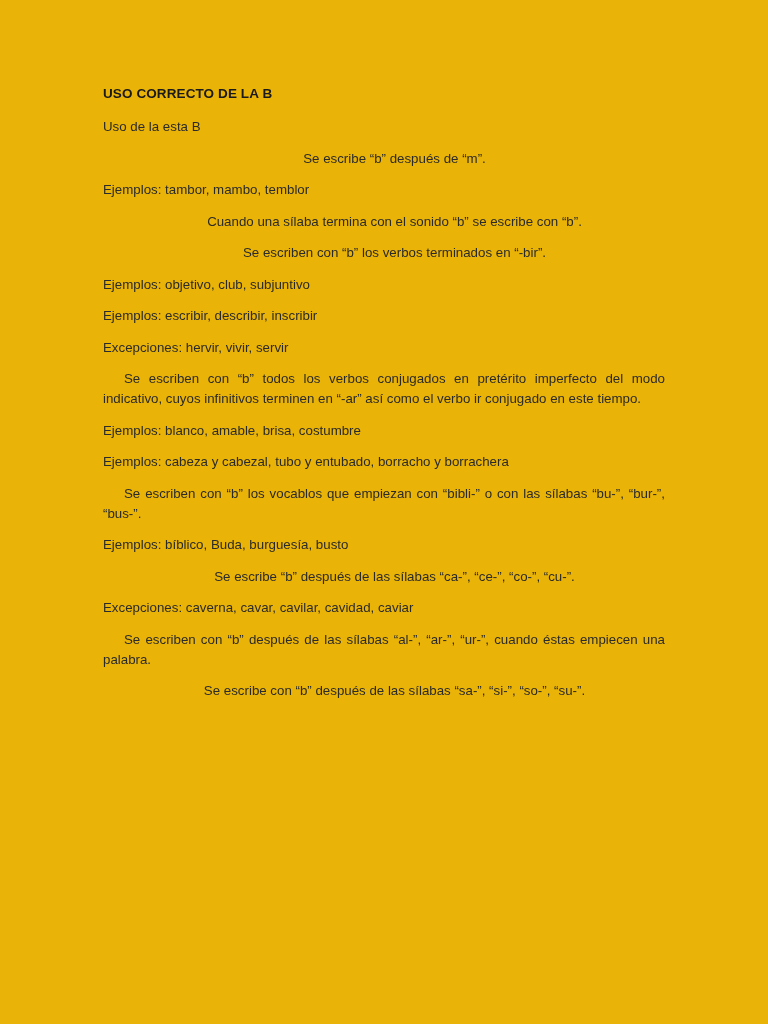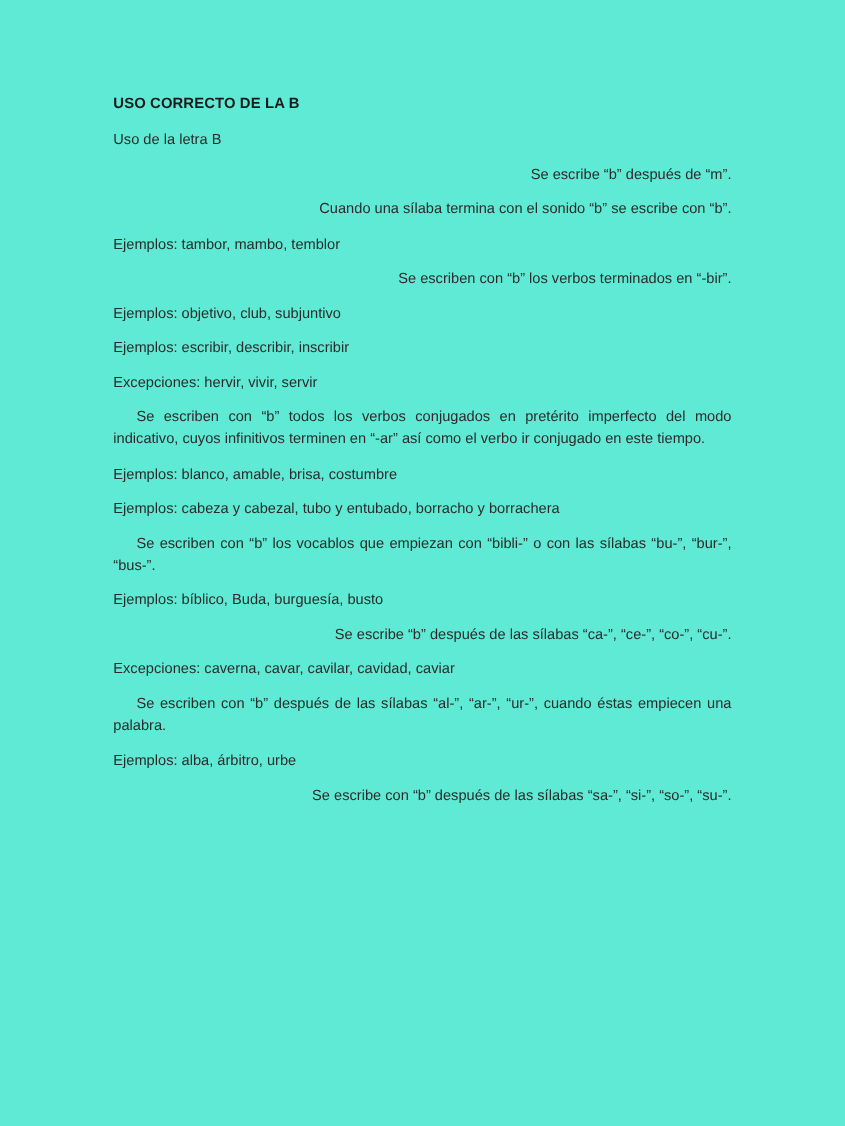--- a/index.html
+++ b/index.html
@@ -12,21 +12,21 @@
     height: 1024px;
     font-family: "Liberation Sans", sans-serif;
     color: #231f20;
     -webkit-font-smoothing: antialiased;
   }
 
   .page {
     position: relative;
     width: 768px;
     height: 1024px;
-    background: #5eead4;
+    background: #eab308;
     box-sizing: border-box;
   }
 
   .content {
     position: absolute;
     left: 103px;
     top: 86px;
     width: 562px;
   }
 
@@ -53,47 +53,46 @@
   }
 
   
   .para.rule {
     text-align: justify;
     text-indent: 21px;
   }
 
   
   .para.rule.single {
-    text-align: right;
+    text-align: center;
   }
 
   .para:last-child {
     margin-bottom: 10px;
   }
 </style>
 </head>
 <body>
 
 <div class="page">
   <div class="content">
     <h1 class="doc-title">USO CORRECTO DE LA B</h1>
     <div id="blocks">
-        <p class="para flush">Uso de la letra B</p>
+        <p class="para flush">Uso de la esta B</p>
         <p class="para rule single">Se escribe “b” después de “m”.</p>
+        <p class="para flush">Ejemplos: tambor, mambo, temblor</p>
         <p class="para rule single">Cuando una sílaba termina con el sonido “b” se escribe con “b”.</p>
-        <p class="para flush">Ejemplos: tambor, mambo, temblor</p>
         <p class="para rule single">Se escriben con “b” los verbos terminados en “-bir”.</p>
         <p class="para flush">Ejemplos: objetivo, club, subjuntivo</p>
         <p class="para flush">Ejemplos: escribir, describir, inscribir</p>
         <p class="para flush">Excepciones: hervir, vivir, servir</p>
         <p class="para rule">Se escriben con “b” todos los verbos conjugados en pretérito imperfecto del modo indicativo, cuyos infinitivos terminen en “-ar” así como el verbo ir conjugado en este tiempo.</p>
         <p class="para flush">Ejemplos: blanco, amable, brisa, costumbre</p>
         <p class="para flush">Ejemplos: cabeza y cabezal, tubo y entubado, borracho y borrachera</p>
         <p class="para rule">Se escriben con “b” los vocablos que empiezan con “bibli-” o con las sílabas “bu-”, “bur-”, “bus-”.</p>
         <p class="para flush">Ejemplos: bíblico, Buda, burguesía, busto</p>
         <p class="para rule single">Se escribe “b” después de las sílabas “ca-”, “ce-”, “co-”, “cu-”.</p>
         <p class="para flush">Excepciones: caverna, cavar, cavilar, cavidad, caviar</p>
         <p class="para rule">Se escriben con “b” después de las sílabas “al-”, “ar-”, “ur-”, cuando éstas empiecen una palabra.</p>
-        <p class="para flush">Ejemplos: alba, árbitro, urbe</p>
         <p class="para rule single">Se escribe con “b” después de las sílabas “sa-”, “si-”, “so-”, “su-”.</p>
       </div>
   </div>
 </div>
 
 </body></html>

